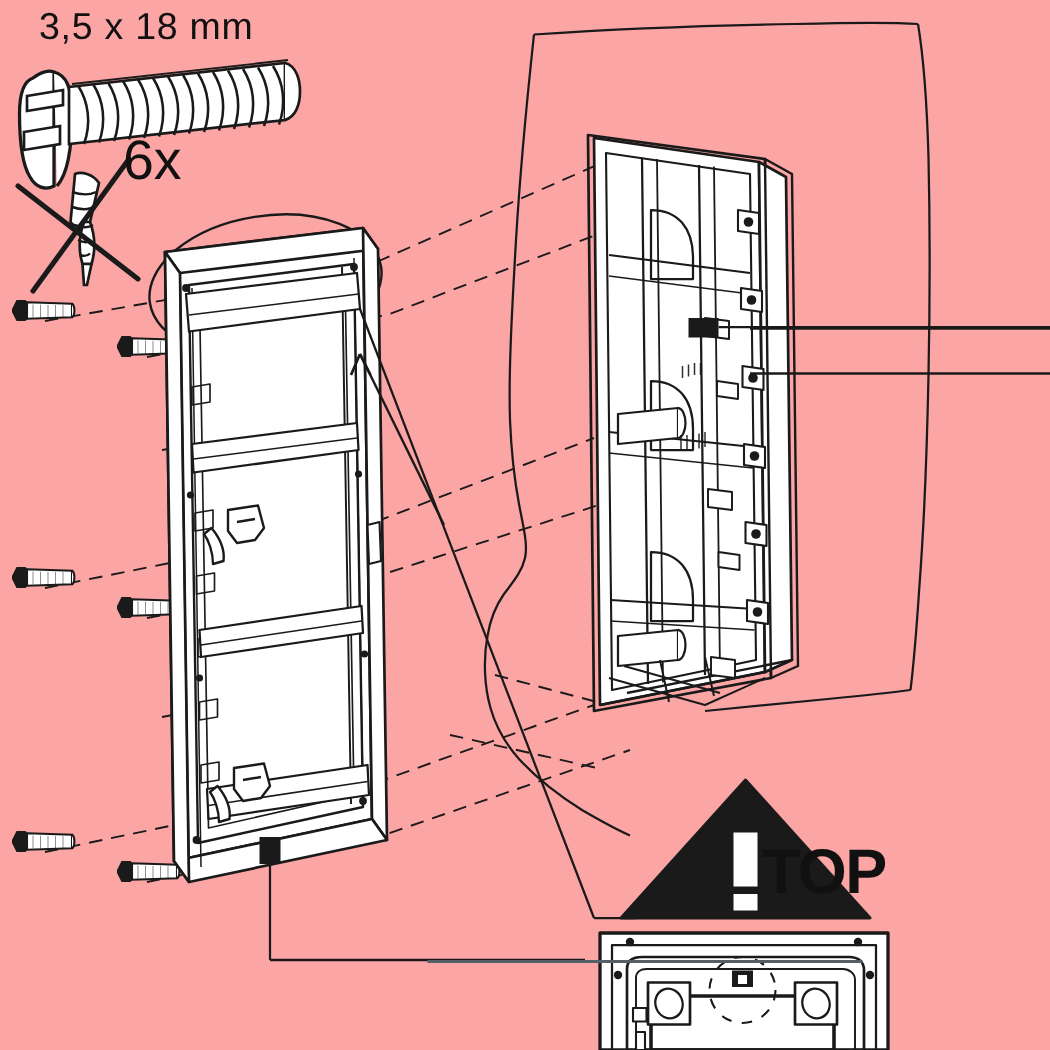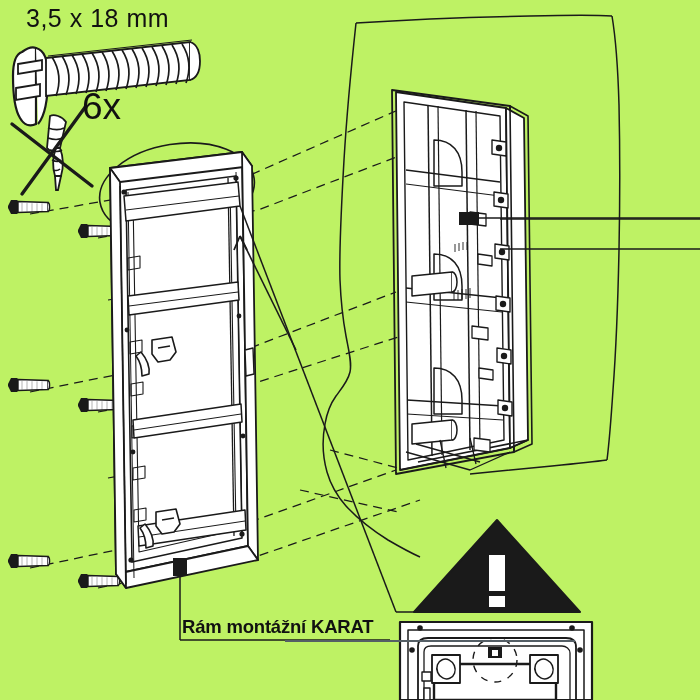--- a/index.html
+++ b/index.html
@@ -8,21 +8,21 @@
     padding: 0;
     background: #ffffff;
   }
   body {
     font-family: "Liberation Sans", sans-serif;
   }
   #sheet {
     position: relative;
     width: 700px;
     height: 700px;
-    background: #bef264;
+    background: #fca5a5;
     overflow: hidden;
     text-decoration: underline;
   }
   #sheet svg.layer {
     position: absolute;
     left: 0;
     top: 0;
     width: 700px;
     height: 700px;
   }
@@ -414,16 +414,16 @@
 
     <path d="M285,641 L575,641" stroke="#555f66" stroke-width="2" fill="none"></path>
   </svg>
 
   <div class="txt dim-text">3,5 x 18 mm</div>
 
   <div class="txt qty-text">6x</div>
 
 
 
-  <div class="txt label-frame">Rám montážní KARAT</div>
-
+
+  <div class="txt top-text">TOP</div>
 
 </div>
 
 </body></html>

